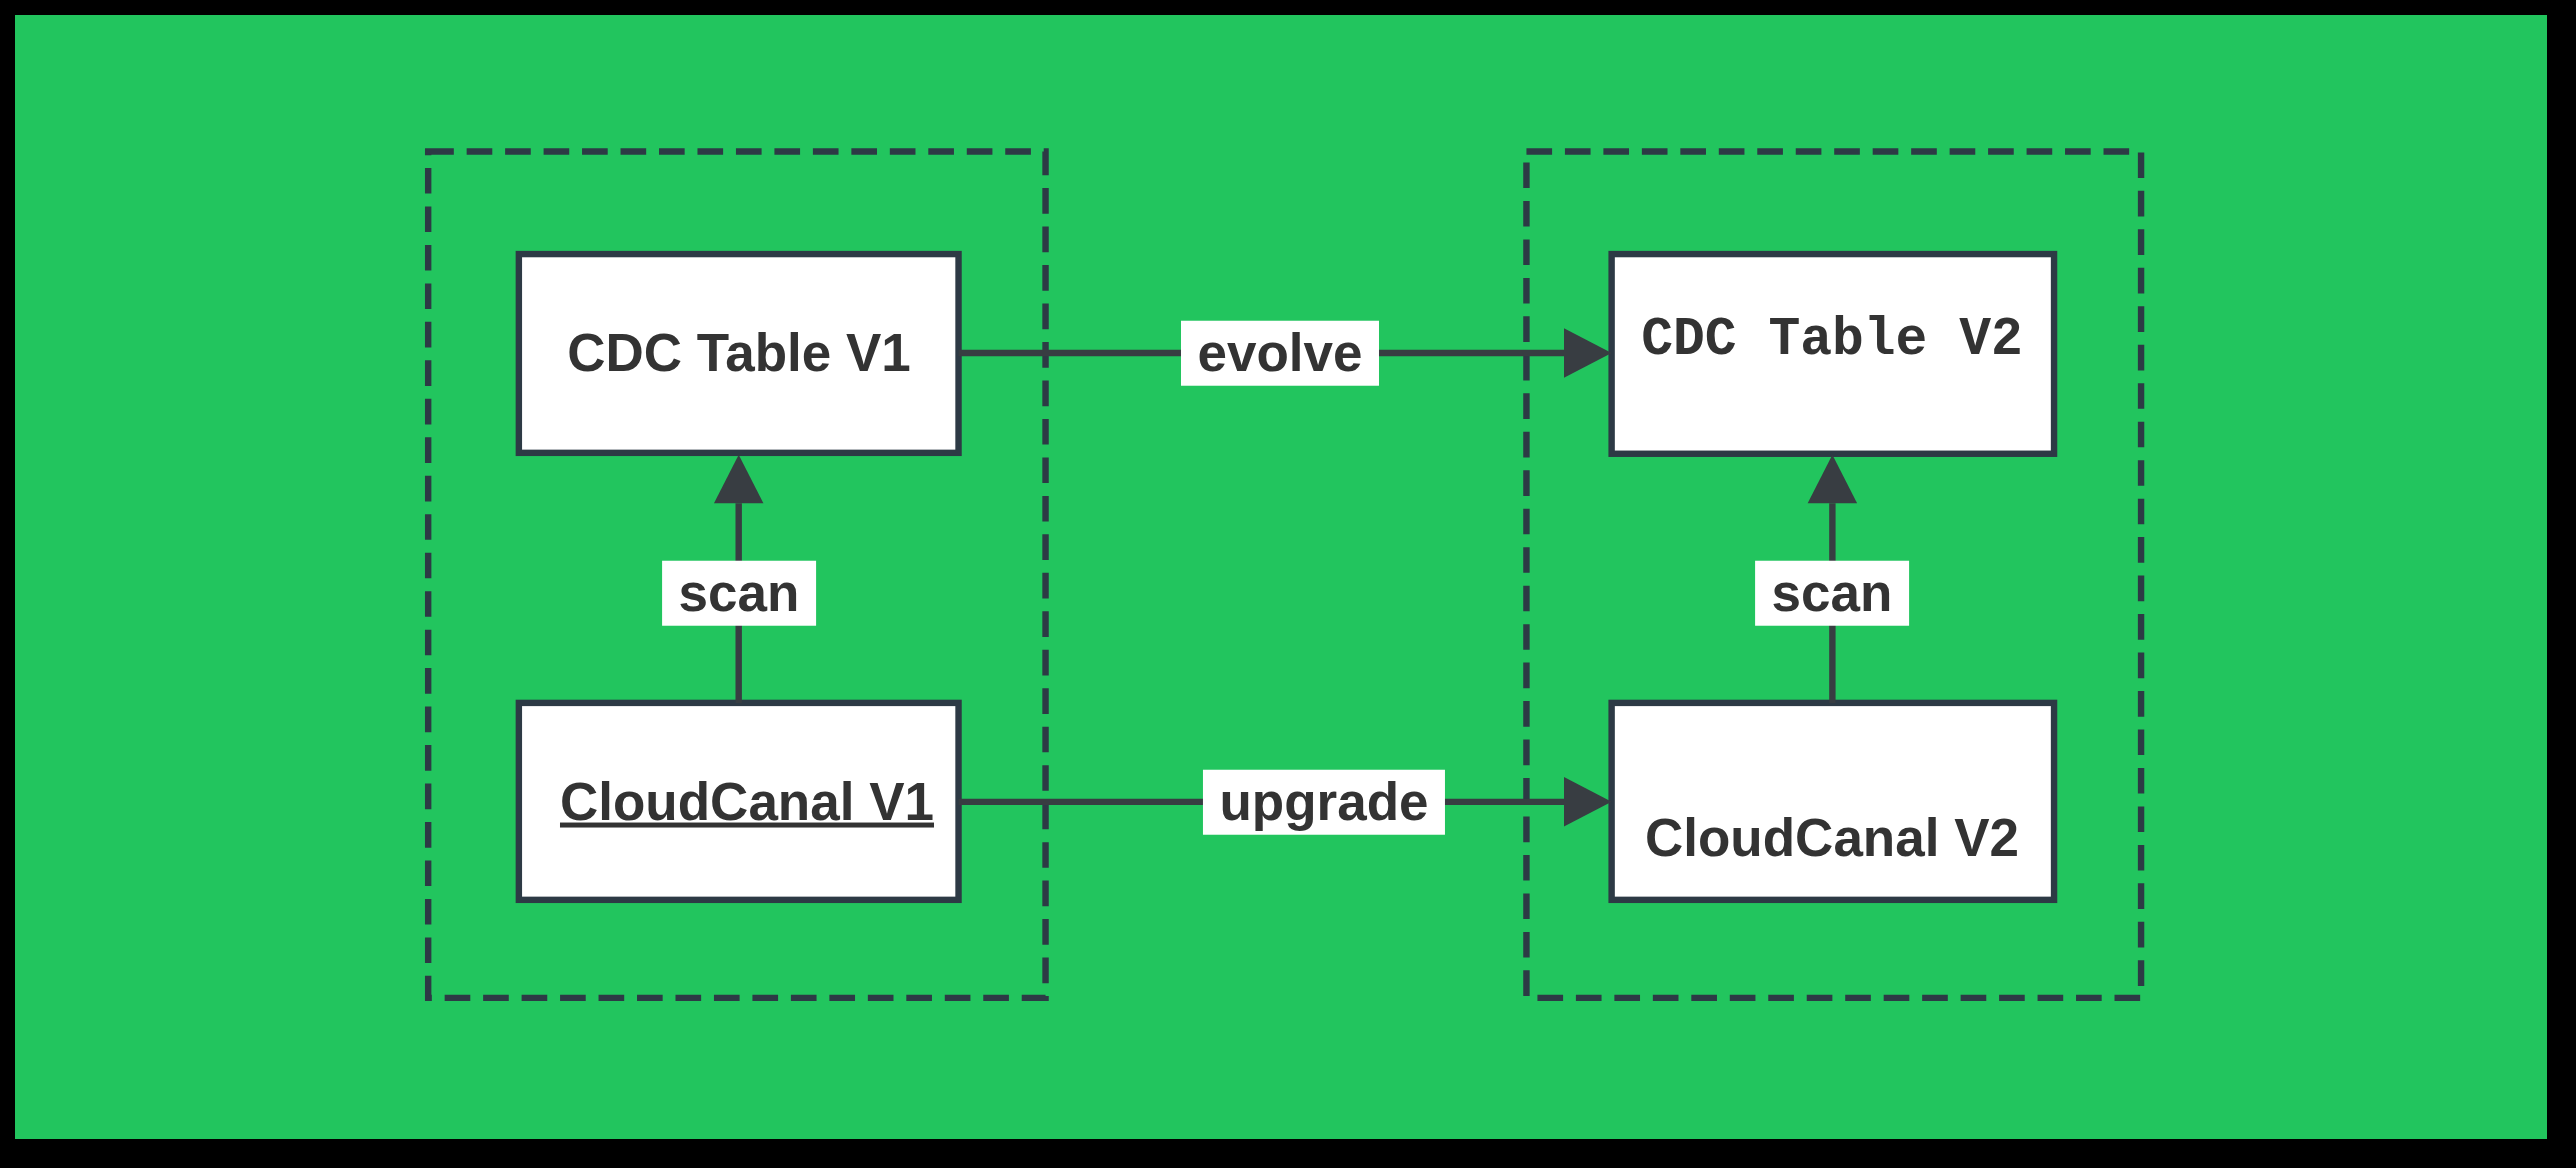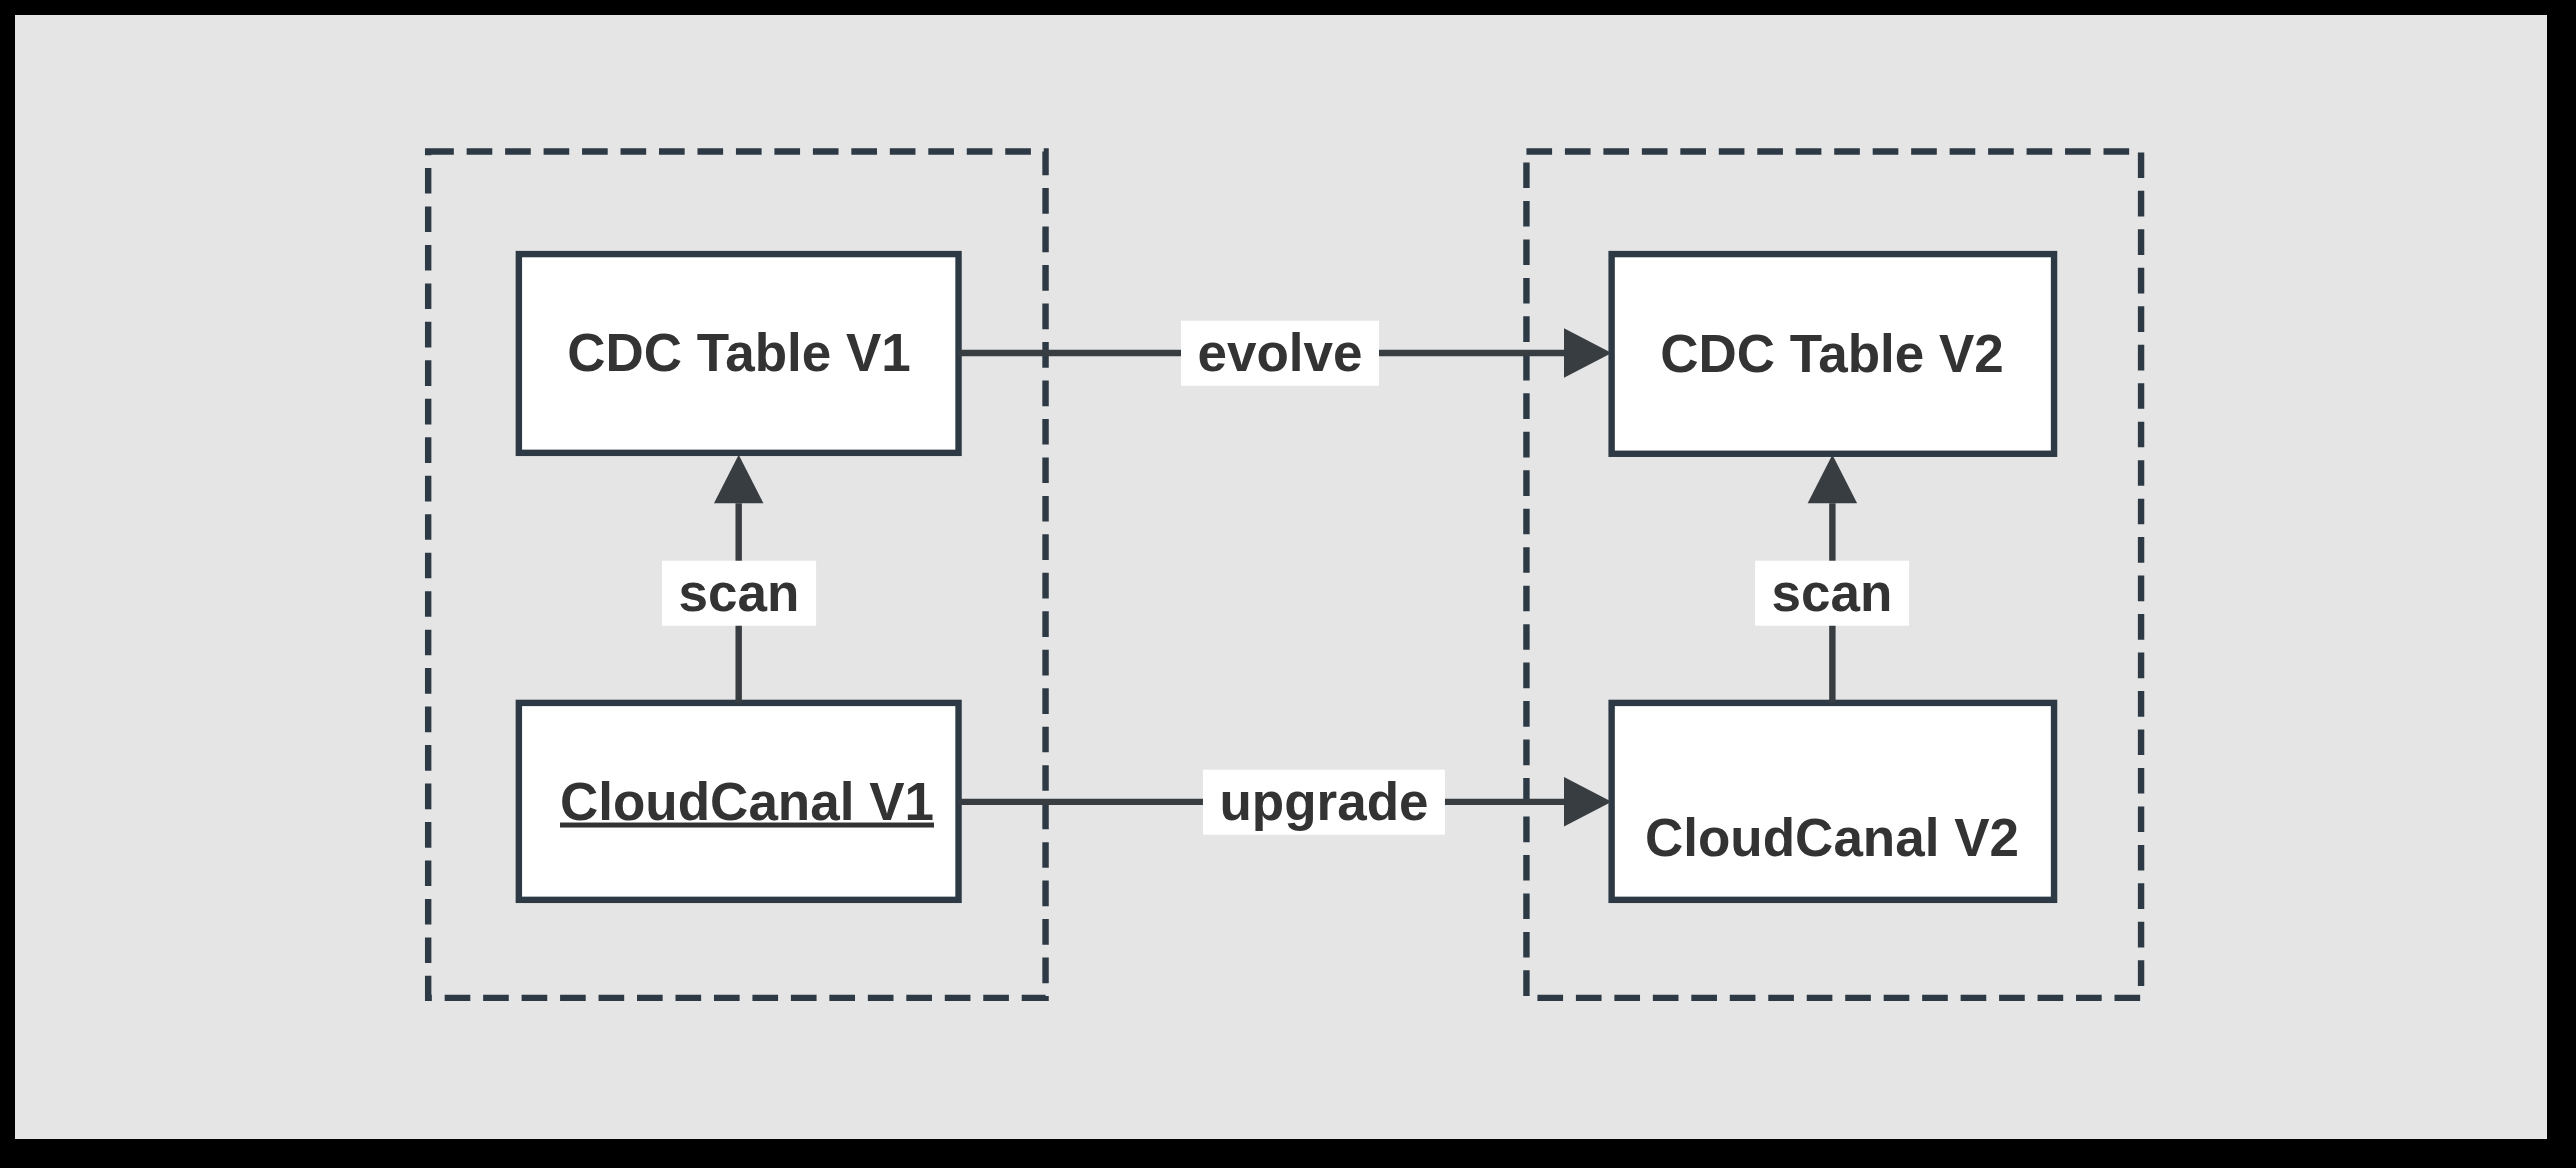--- a/index.html
+++ b/index.html
@@ -8,21 +8,21 @@
     background: #ffffff;
   }
   .frame {
     position: relative;
     width: 2576px;
     height: 1169px;
     box-sizing: border-box;
     border-style: solid;
     border-color: #000000;
     border-width: 15.6px 29px 30px 15.6px;
-    background: #e5e5e5;
+    background: #22c55e;
     overflow: hidden;
     font-family: "Liberation Sans", sans-serif;
   }
   .canvas {
     position: absolute;
     inset: 0;
   }
   svg.diagram-layer {
     position: absolute;
     left: 0;
@@ -67,21 +67,21 @@
 
       <line x1="1030" y1="369" x2="1693" y2="369" stroke="#383d42" stroke-width="7"></line>
       <polygon points="1743,369 1691,342 1691,396" fill="#383d42"></polygon>
 
       <line x1="1030" y1="859" x2="1693" y2="859" stroke="#383d42" stroke-width="7"></line>
       <polygon points="1743,859 1691,832 1691,886" fill="#383d42"></polygon>
     </svg>
 
     <div class="label" style="left:724px; top:338px;">CDC Table V1</div>
     <div class="label" style="left:732px; top:787px;text-decoration:underline;">CloudCanal V1</div>
-    <div class="label" style="left:1817px; top:339px;">CDC Table V2</div>
+    <div class="label" style="left:1817px; top:325px;font-family:Liberation Mono, monospace;">CDC Table V2</div>
     <div class="label" style="left:1817px; top:787px;margin-top:36px;">CloudCanal V2</div>
 
     <div class="label edge-label" style="left:724px; top:578px;">scan</div>
     <div class="label edge-label" style="left:1265px; top:338px;">evolve</div>
     <div class="label edge-label" style="left:1309px; top:787px;">upgrade</div>
     <div class="label edge-label" style="left:1817px; top:578px;">scan</div>
 
   </div>
 </div>
 

